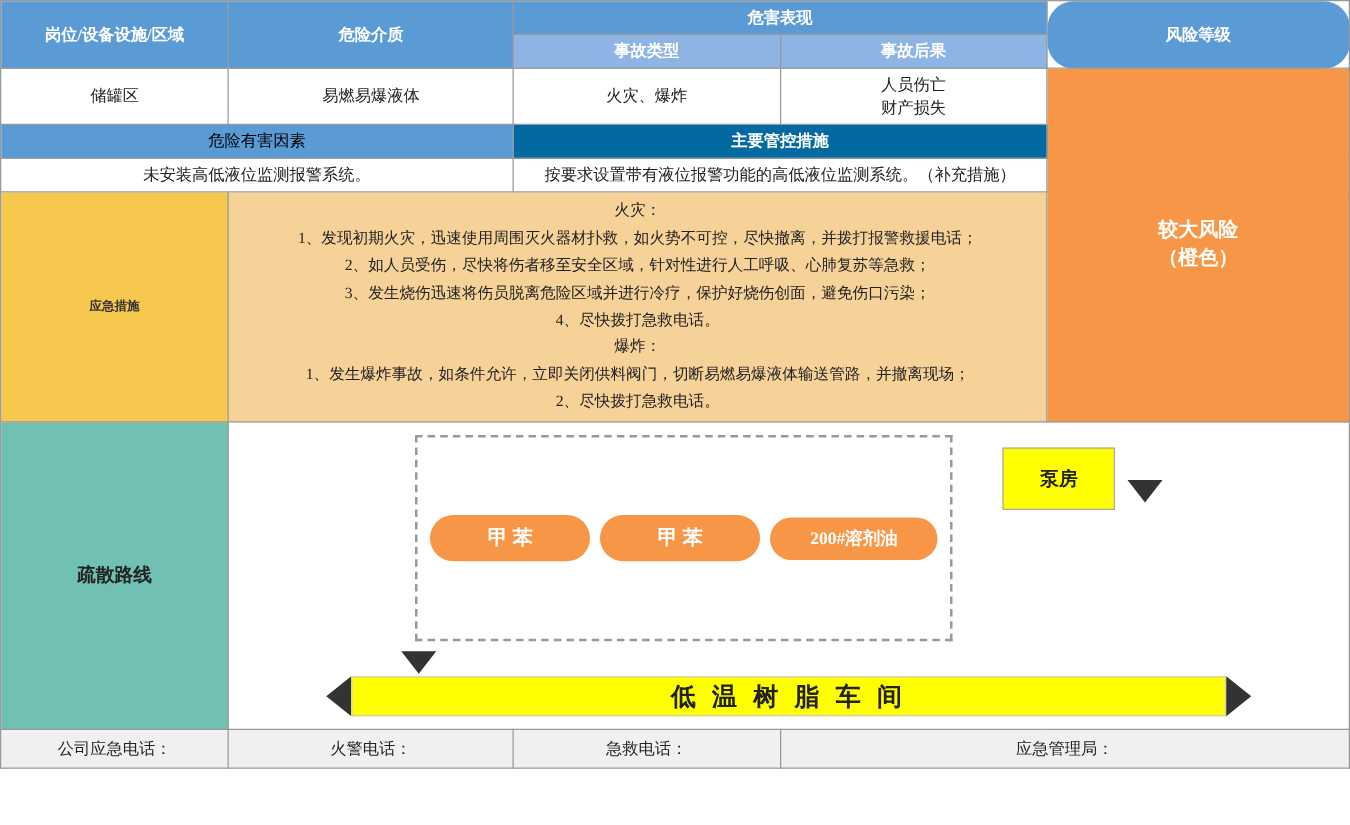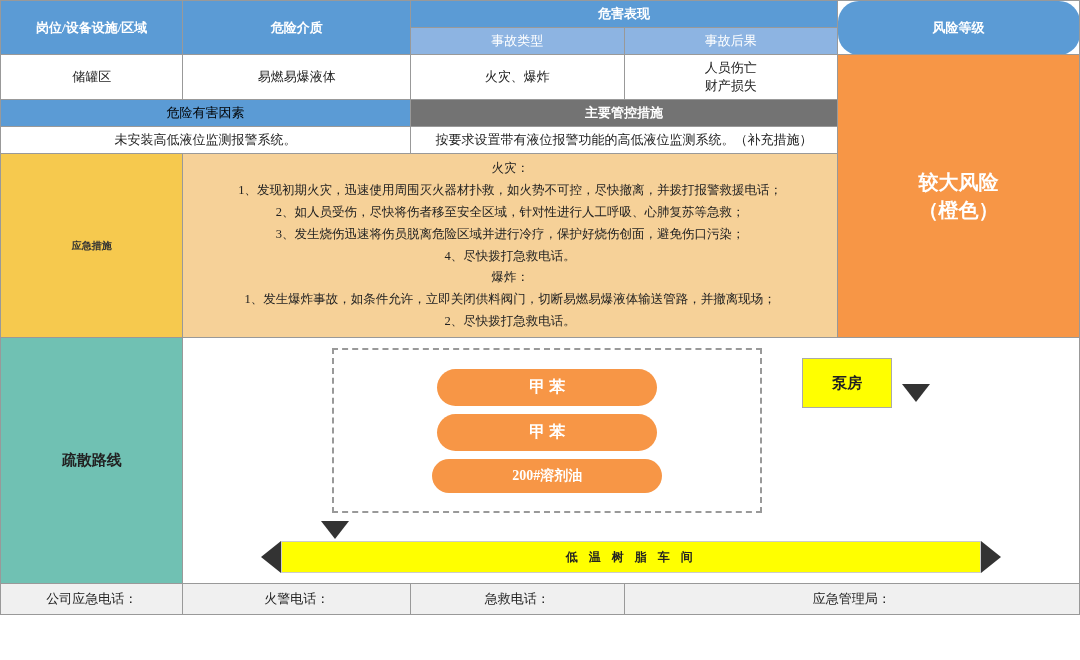--- a/index.html
+++ b/index.html
@@ -23,21 +23,21 @@
       vertical-align: middle;
     }
     .header-blue {
       background-color: #5b9bd5;
       color: #fff;
       font-weight: bold;
     }
     .header-blue-light {
       background-color: #8db4e2;
       color: #fff;
-      font-weight: normal;
+      font-weight: bold;
     }
     .risk-orange {
       background-color: #f79646;
       color: #fff;
       font-weight: bold;
       font-size: 18px;
       line-height: 1.4;
     }
     .row-label-blue {
       background-color: #5b9bd5;
@@ -72,21 +72,21 @@
       border-right: 20px solid #333;
     }
     .arrow-bar {
       height: 32px;
       background: #ffff00;
       flex: 1;
       display: flex;
       align-items: center;
       justify-content: center;
       font-weight: bold;
-      font-size: 12px;
+      font-size: 20px;
       letter-spacing: 4px;
       border: 1px solid #ccc;
     }
     .arrow-right {
       width: 0; height: 0;
       border-top: 16px solid transparent;
       border-bottom: 16px solid transparent;
       border-left: 20px solid #333;
     }
     .footer-row td {
@@ -100,21 +100,21 @@
       align-items: center;
       padding: 10px 20px;
       background: #fff;
     }
     .storage-dashed {
       border: 2px dashed #999;
       width: 430px;
       min-height: 165px;
       position: relative;
       display: flex;
-      flex-direction: column;
+      flex-direction: row;
       align-items: center;
       justify-content: center;
       gap: 8px;
       padding: 10px;
       margin-right: 20px;
     }
     .tank-oval {
       background: #f79646;
       border-radius: 50px;
       color: #fff;
@@ -172,27 +172,27 @@
     </tr>
   </thead>
   <tbody>
 
     <tr>
       <td>储罐区</td>
       <td>易燃易爆液体</td>
       <td>火灾、爆炸</td>
       <td style="white-space:pre-line;">人员伤亡
 财产损失</td>
-      <td class="risk-orange" rowspan="4" style="white-space:pre-line; font-size:20px;">较大风险
+      <td class="risk-orange" rowspan="4" style="white-space:pre-line; font-size:16px;">较大风险
 （橙色）</td>
     </tr>
 
     <tr>
       <td class="row-label-blue" colspan="2">危险有害因素</td>
-      <td class="row-label-blue" colspan="2" style="background-color:#737373; color:#fff; font-weight:bold; text-align:center;">主要管控措施</td>
+      <td class="row-label-blue" colspan="2" style="background-color:#0369a1; color:#fff; font-weight:bold; text-align:center;">主要管控措施</td>
     </tr>
 
     <tr>
       <td colspan="2" class="cell-left">未安装高低液位监测报警系统。</td>
       <td colspan="2" class="cell-left">按要求设置带有液位报警功能的高低液位监测系统。（补充措施）</td>
     </tr>
 
     <tr>
       <td class="emergency-section" style="background:#f6c94e; color:#333; font-weight:bold; font-size:10px; width:130px; text-align:center; vertical-align:middle;">应急措施</td>
       <td colspan="3" class="emergency-section" style="white-space:pre-line; line-height:1.75; font-size:12.5px;">火灾：

